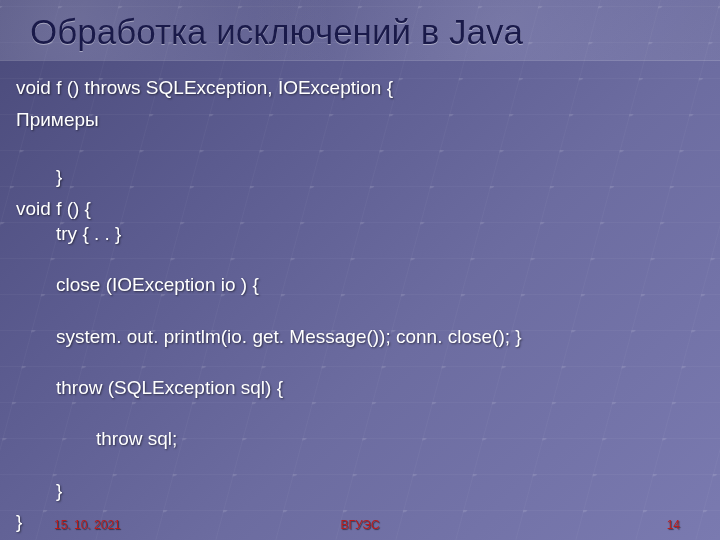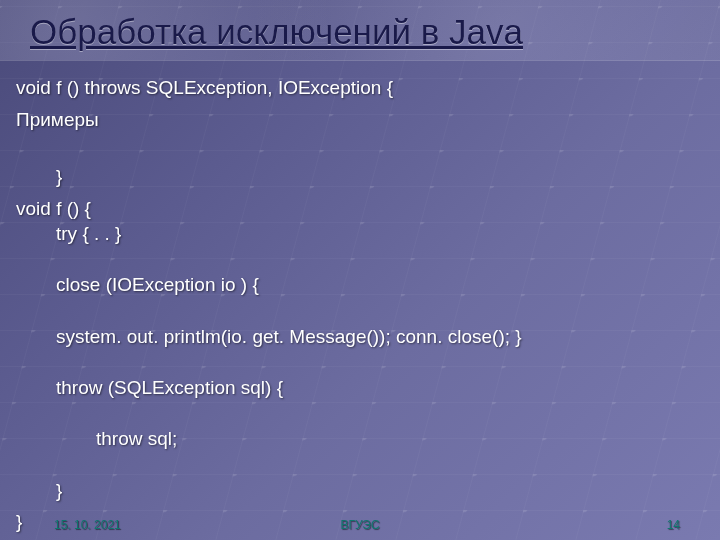--- a/index.html
+++ b/index.html
@@ -30,42 +30,41 @@
       radial-gradient(circle at 10% 50%, rgba(200,200,230,0.2), transparent 40%),
       radial-gradient(circle at 70% 50%, rgba(200,200,230,0.15), transparent 50%);
     pointer-events: none;
   }
   .title-text {
     font-size: 35px;
     font-weight: 400;
     color: #1a1a4a;
     text-shadow: 0 1px 0 rgba(255,255,255,0.4);
     position: relative;
-    text-decoration: underline;
   }
   .content {
     position: relative;
     padding: 14px 16px 0 16px;
     font-size: 19px;
     line-height: 1.35;
     text-shadow: 1px 1px 2px rgba(0,0,0,0.5);
   }
   .content .indent { padding-left: 40px; display: block; }
   .content .indent2 { padding-left: 80px; display: block; }
   .content p { margin-bottom: 6px; }
   .footer {
     position: absolute;
     bottom: 8px;
     left: 0; right: 0;
     display: flex;
     justify-content: space-between;
     align-items: baseline;
     padding: 0 40px 0 54px;
     font-size: 12px;
-    color: #0f766e;
+    color: #b91c1c;
     text-shadow: 1px 1px 1px rgba(0,0,0,0.5);
   }
   .footer .center { position:absolute; left:50%; transform:translateX(-50%); }
   .footer .page { font-size: 12px; }
 </style>
 </head>
 <body>
 
 <svg class="bg-mesh" width="720" height="540">
   <defs>

